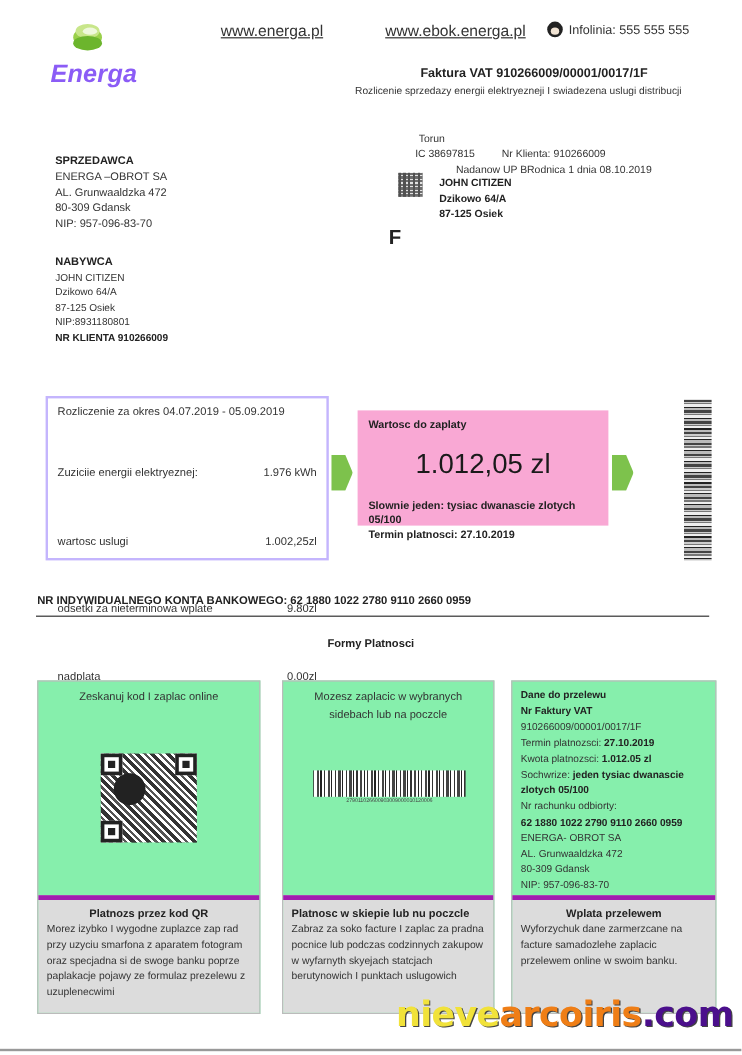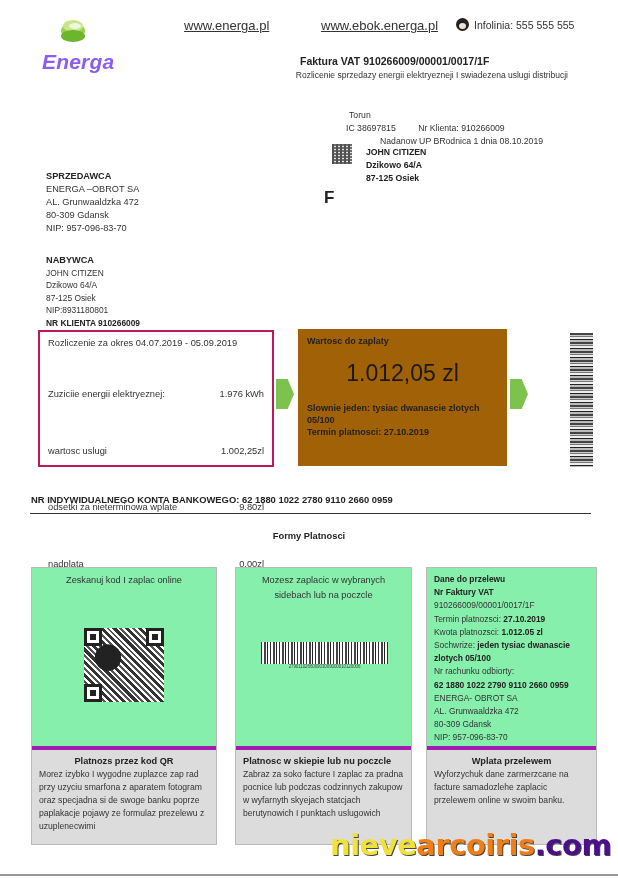--- a/index.html
+++ b/index.html
@@ -7,45 +7,45 @@
   body { position: relative; font-family: "Liberation Sans", "DejaVu Sans", sans-serif; color: #222; }
   .abs { position: absolute; }
 
   
   .logo { left: 40px; top: 14px; width: 80px; height: 60px; }
   .logo-text { position: absolute; left: 2px; top: 36px; font-size: 21px; font-weight: bold; font-style: italic; color: #8b5cf6; letter-spacing: 0.2px; }
   .link { font-size: 13px; color: #333; text-decoration: underline; }
   .infoline { left: 456px; top: 18px; font-size: 10.5px; color: #333; display: flex; align-items: center; gap: 5px; }
   .face { width: 13px; height: 13px; border-radius: 50%; background: #222; position: relative; }
   .face::after { content: ""; position: absolute; left: 3px; top: 5px; width: 7px; height: 6px; background: #f1e3d3; border-radius: 50%; }
-  .invoice-title { left: 300px; top: 55px; width: 290px; text-align: left; font-size: 10.5px; font-weight: bold; color: #222; }
+  .invoice-title { left: 300px; top: 55px; width: 290px; text-align: center; font-size: 10.5px; font-weight: bold; color: #222; }
   .invoice-sub { left: 220px; top: 70px; width: 348px; text-align: right; font-size: 8.5px; color: #333; }
 
-  .block { font-size: 9.2px; line-height: 13px; color: #333; margin-top: 42px; }
+  .block { font-size: 9.2px; line-height: 13px; color: #333; }
   .block b { color: #222; }
   .seller { left: 46px; top: 128px; }
   .buyer { left: 46px; top: 212px; font-size: 8.4px; line-height: 12.5px; }
 
   .mail { left: 340px; top: 109px; font-size: 8.7px; line-height: 12.8px; color: #333; }
   .dm { left: 332px; top: 144px; width: 20px; height: 20px;
     background:
       repeating-linear-gradient(90deg, #333 0 2px, transparent 2px 4px),
       repeating-linear-gradient(0deg, #555 0 2px, #ddd 2px 3px);
     opacity: .85; }
   .mail-addr { left: 366px; top: 146px; font-size: 8.7px; line-height: 13px; font-weight: bold; color: #222; }
   .big-f { left: 324px; top: 188px; font-size: 17px; font-weight: bold; color: #222; }
 
   
-  .summary { left: 38px; top: 330px; width: 236px; height: 137px; border: 2px solid #be185d; padding: 6px 8px; font-size: 9.3px; color: #333; }
+  .summary { left: 38px; top: 330px; width: 236px; height: 137px; border: 2px solid #c4b5fd; padding: 6px 8px; font-size: 9.3px; color: #333; }
   .summary .period { margin-bottom: 9px; }
   .summary .row { display: flex; justify-content: space-between; height: 20.5px; align-items: center; margin-top: 36px; }
   .arrow { width: 18px; height: 30px; background: #7dc24c; clip-path: polygon(0 0, 65% 0, 100% 50%, 65% 100%, 0 100%); }
   .arrow1 { left: 276px; top: 379px; }
   .arrow2 { left: 510px; top: 379px; }
-  .pay-box { left: 298px; top: 329px; width: 209px; height: 137px; background: #a16207; padding: 7px 9px; color: #222; }
+  .pay-box { left: 298px; top: 342px; width: 209px; height: 96px; background: #f9a8d4; padding: 7px 9px; color: #222; }
   .pay-box .label { font-size: 9px; font-weight: bold; }
   .pay-box .amount { font-size: 23px; text-align: center; margin-top: 14px; color: #1a1a1a; }
   .pay-box .words { font-size: 9px; font-weight: bold; margin-top: 15px; line-height: 12px; }
   .v-barcode { left: 570px; top: 333px; width: 23px; height: 134px;
     background: repeating-linear-gradient(180deg, #444 0 2px, #ccc 2px 3px, #777 3px 4px, #eee 4px 6px, #222 6px 7px, #bbb 7px 9px); }
 
   .bank { left: 31px; top: 494px; font-size: 9.4px; font-weight: bold; color: #222; }
   .hr { left: 30px; top: 513px; width: 561px; height: 1px; background: #333; }
   .forms-title { left: 0; top: 531px; width: 618px; text-align: center; font-size: 9.3px; font-weight: bold; color: #222; }
 

